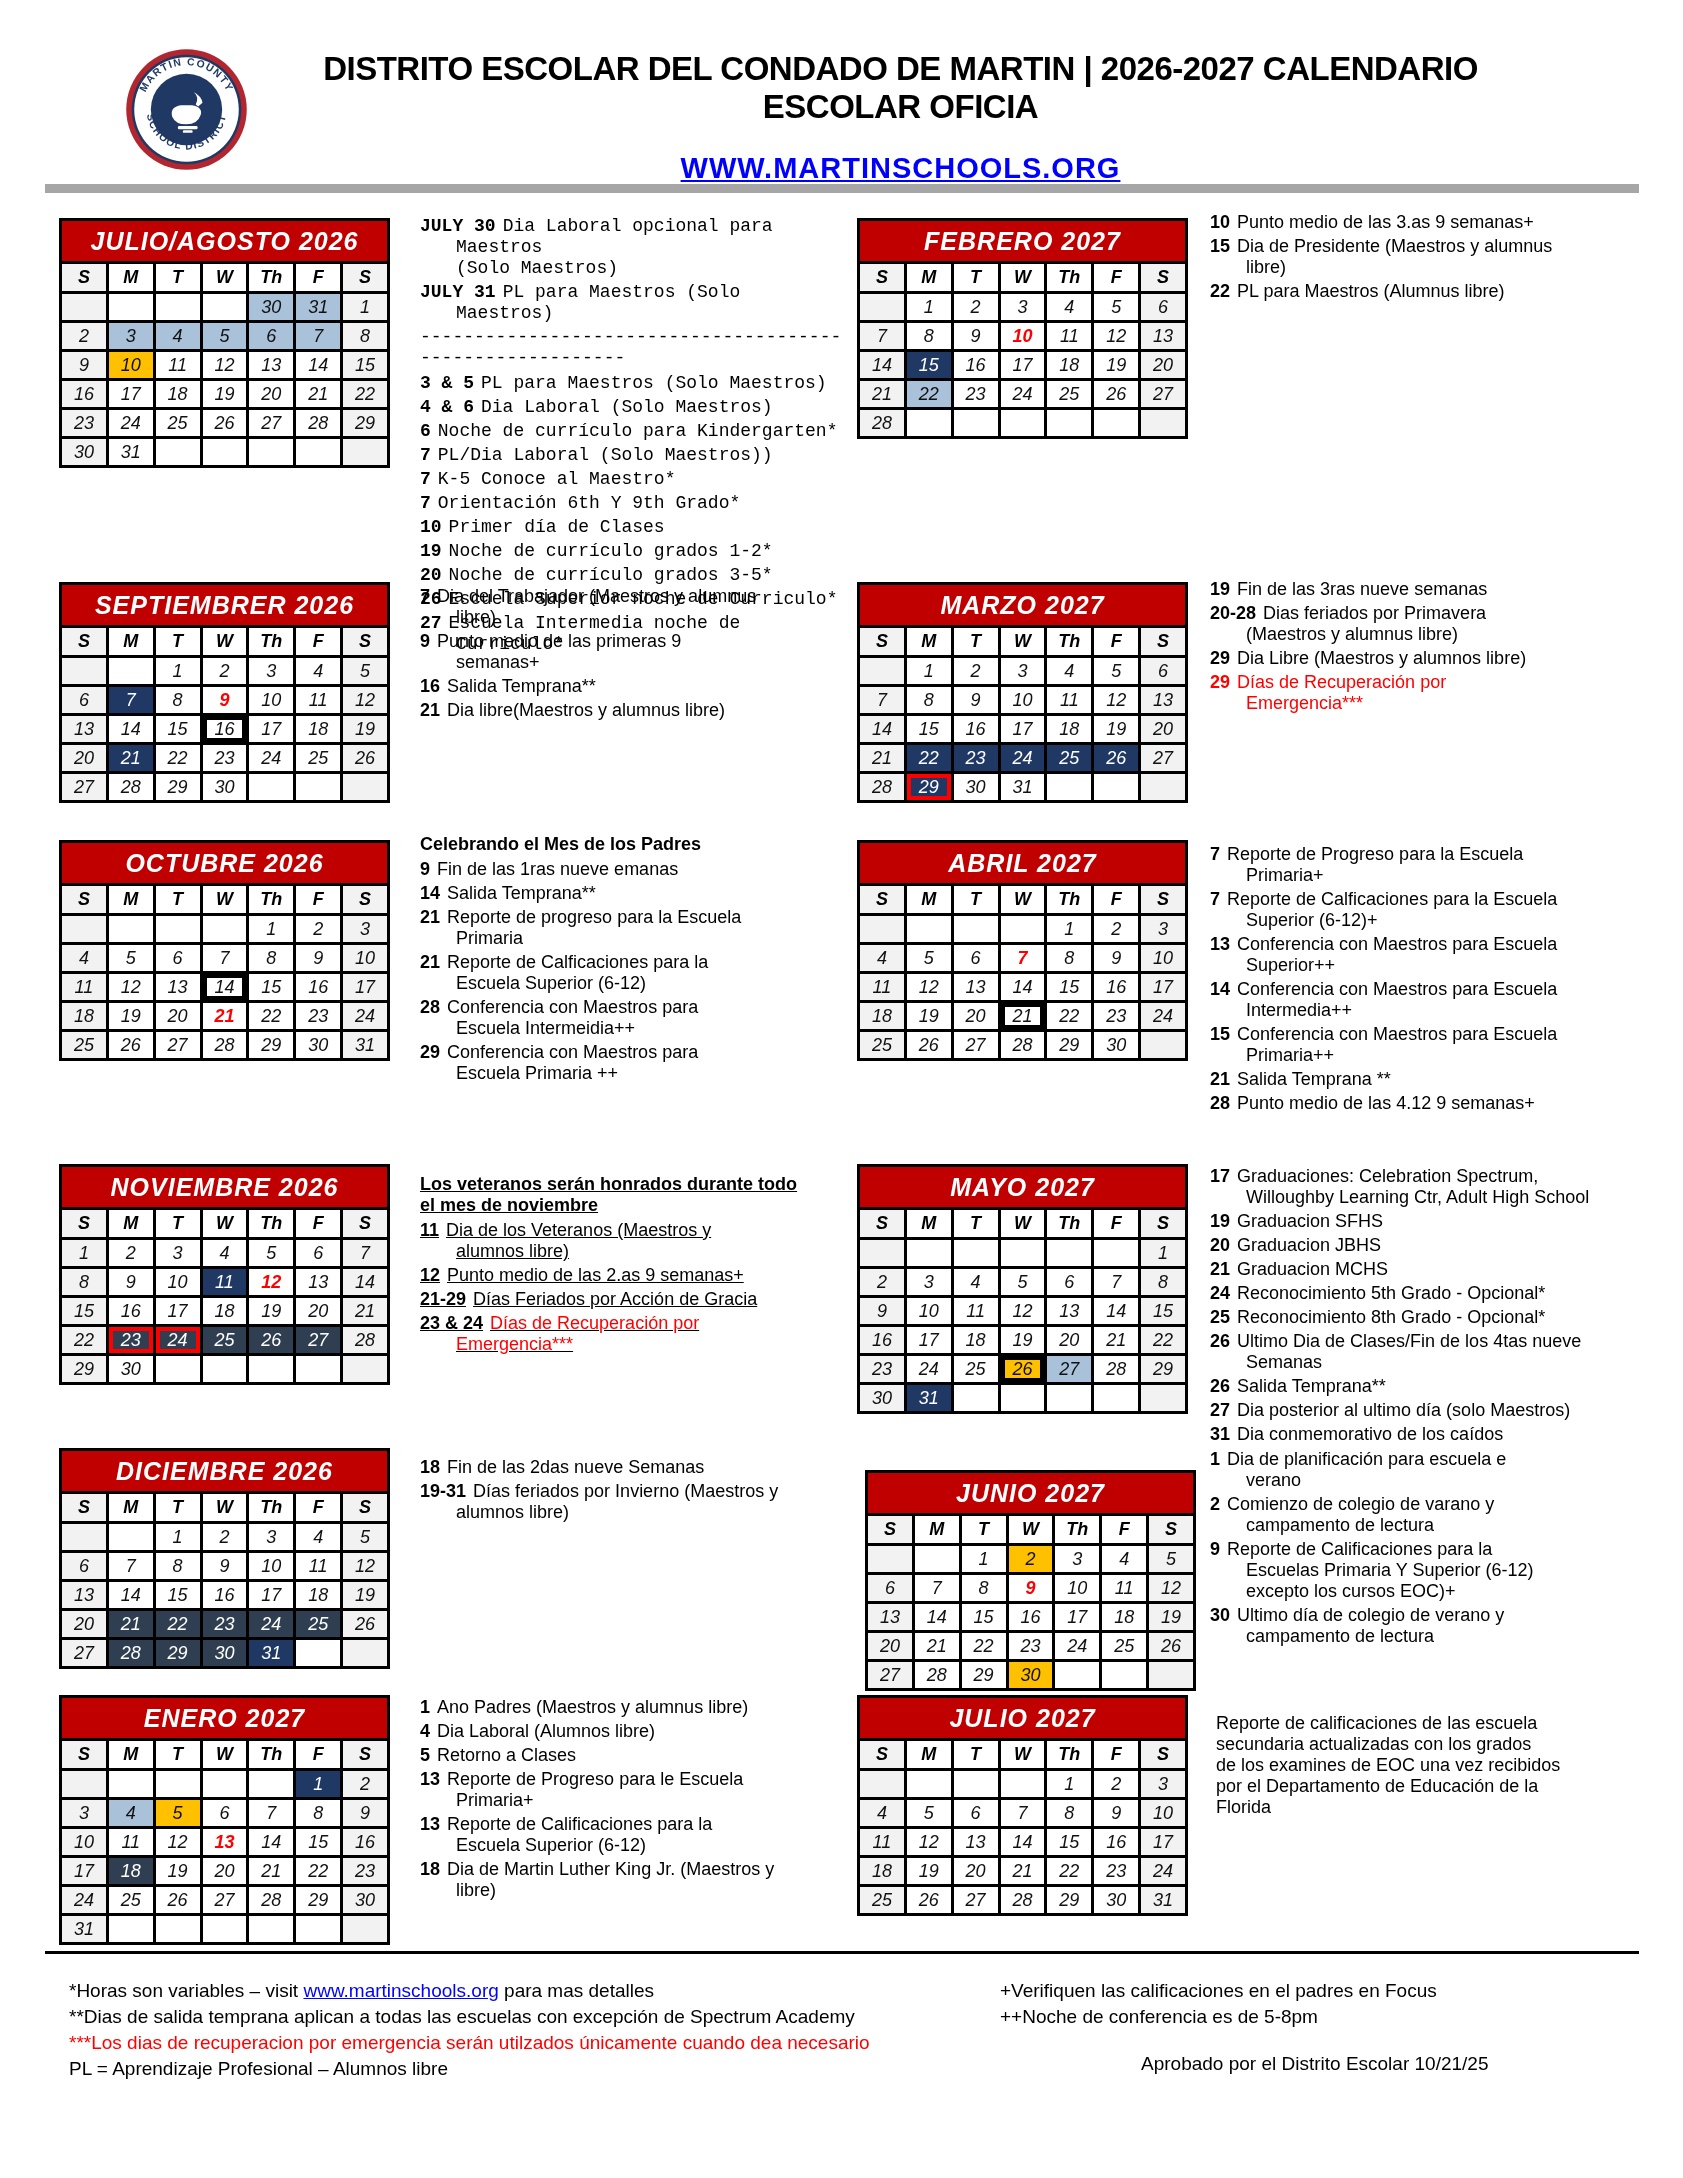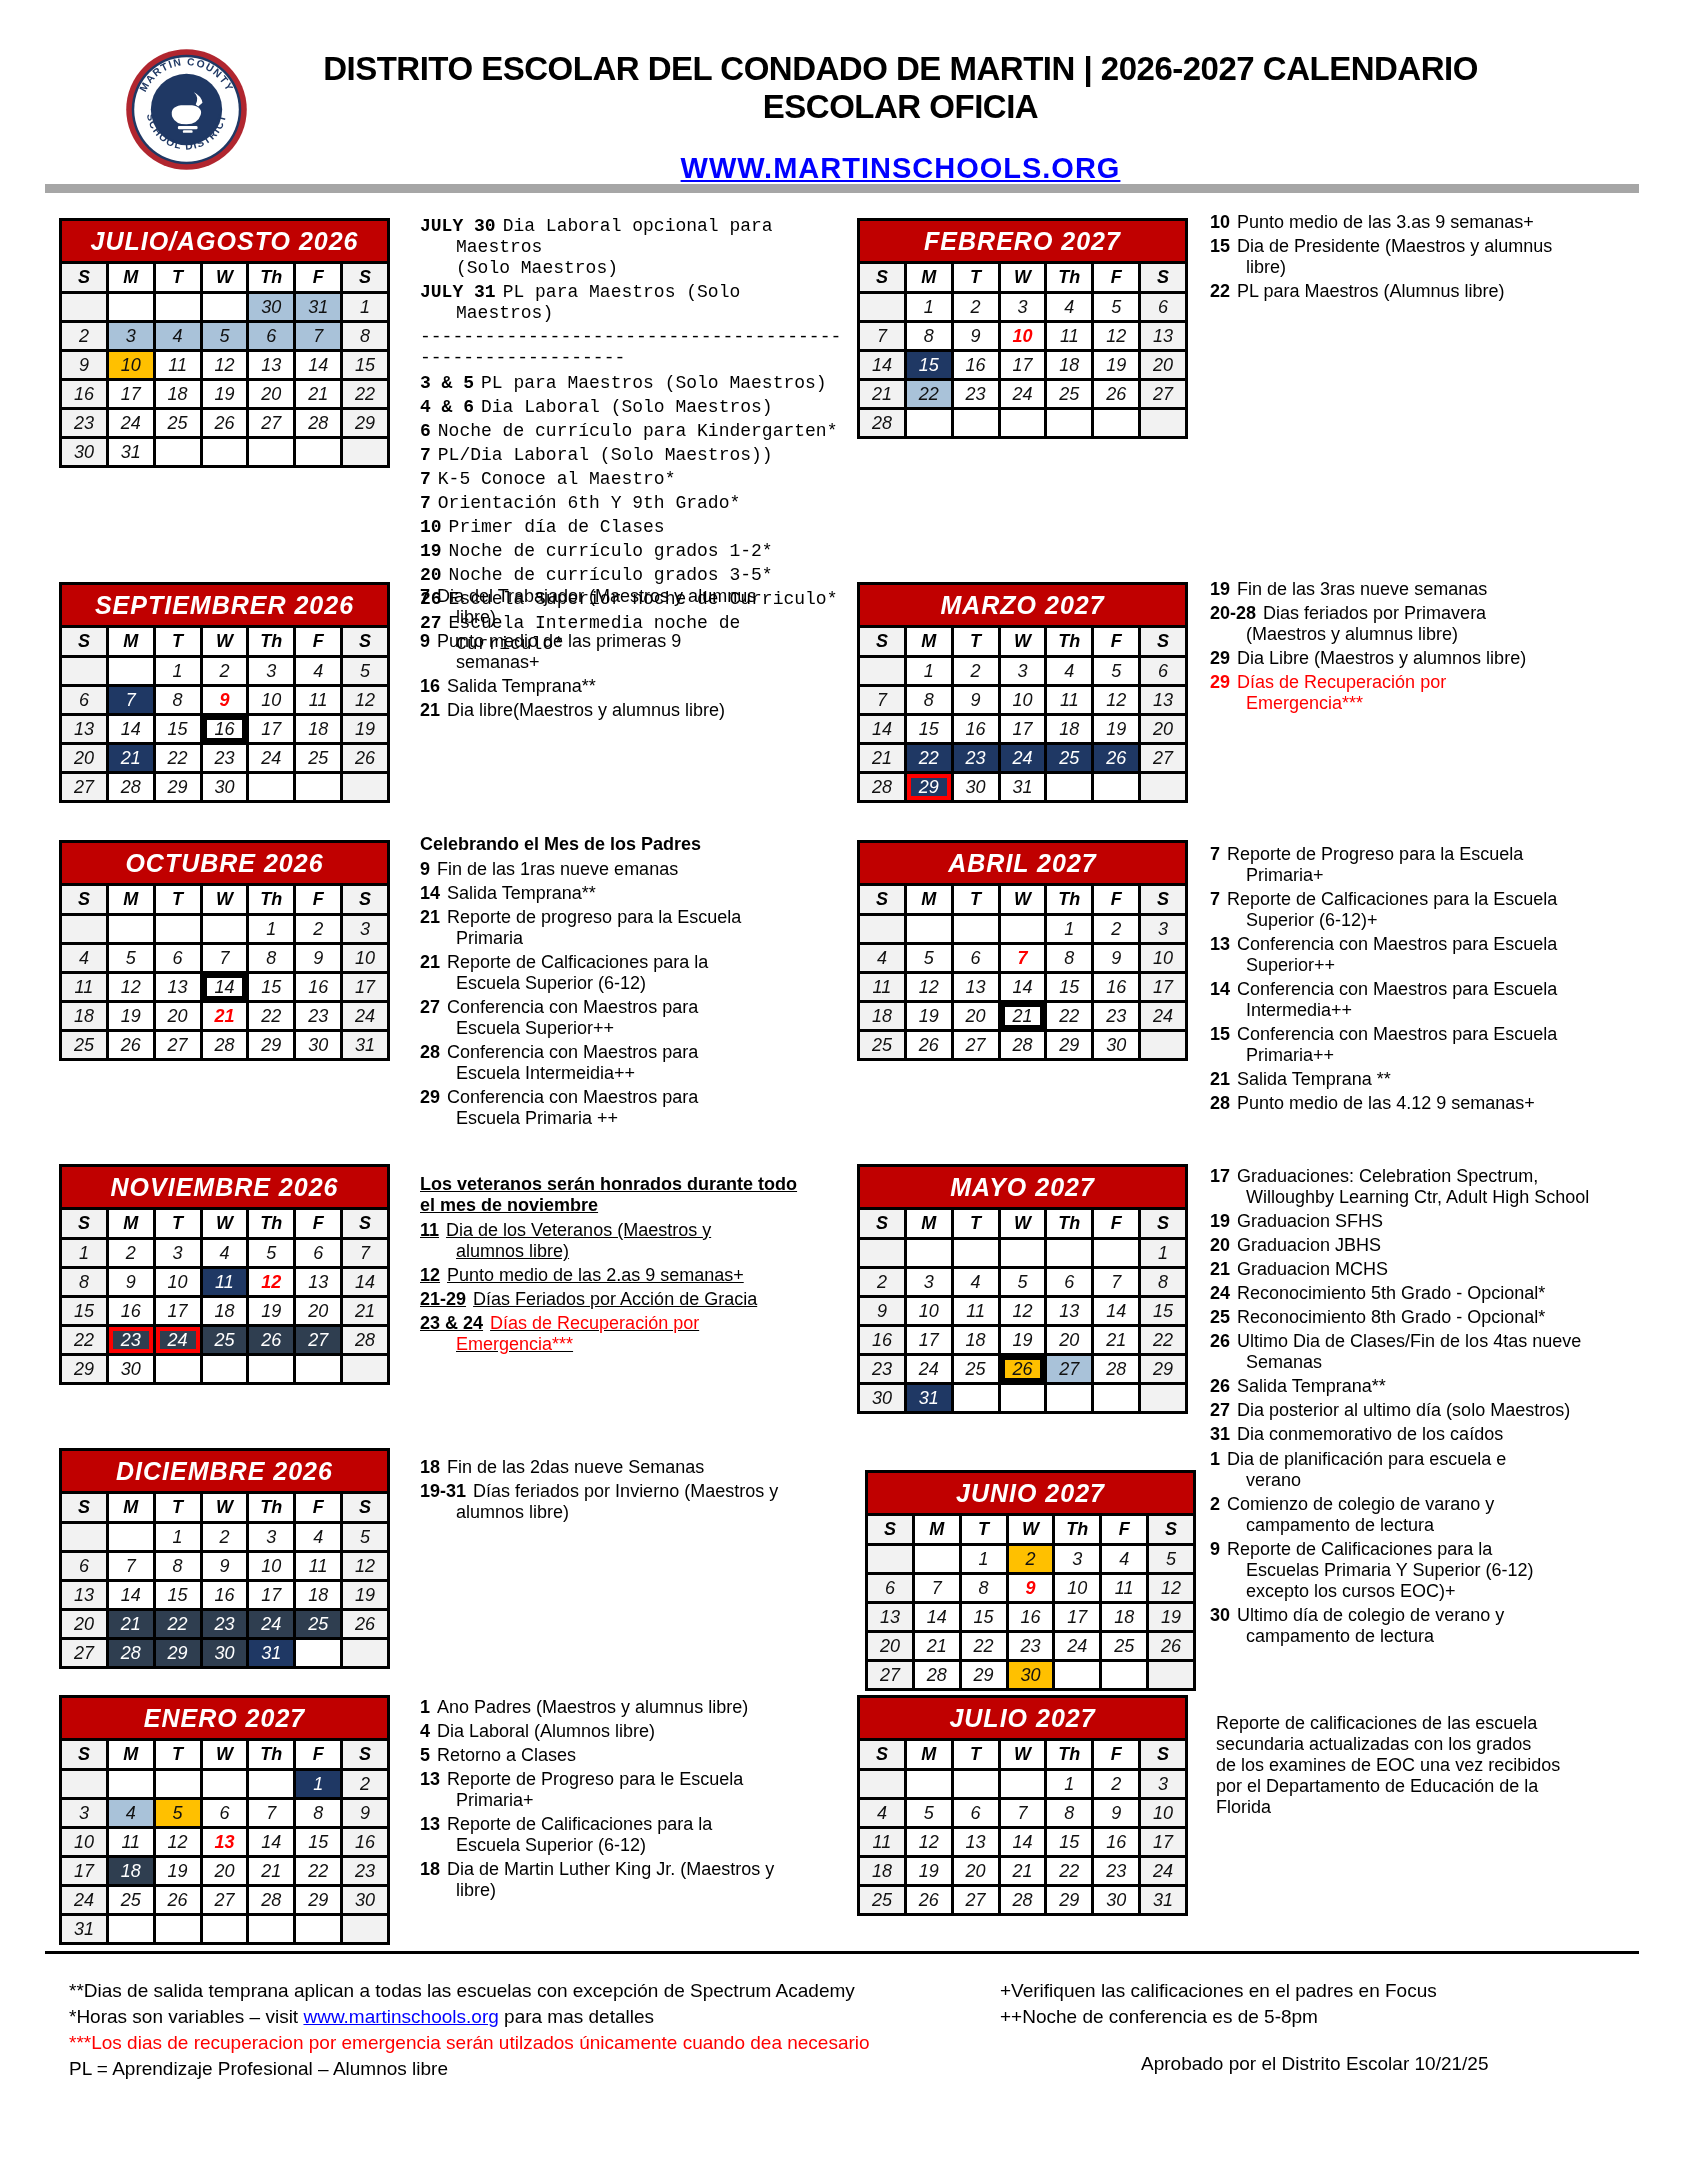--- a/index.html
+++ b/index.html
@@ -915,22 +915,20 @@
       <div class="note-row"><span class="nlabel">21</span><span class="ntext">Dia libre(Maestros y alumnus libre)</span></div>
     </div>
   <div id="n2" class="notes-slot">
       <div class="note-intro">Celebrando el Mes de los Padres</div>
       <div class="note-row"><span class="nlabel">9</span><span class="ntext">Fin de las 1ras nueve emanas</span></div>
       <div class="note-row"><span class="nlabel">14</span><span class="ntext">Salida Temprana**</span></div>
       <div class="note-row"><span class="nlabel">21</span><span class="ntext">Reporte de progreso para la Escuela
 Primaria</span></div>
       <div class="note-row"><span class="nlabel">21</span><span class="ntext">Reporte de Calficaciones para la
 Escuela Superior (6-12)</span></div>
-      <div class="note-row"><span class="nlabel">27</span><span class="ntext">Conferencia con Maestros para
-Escuela  Superior++</span></div>
       <div class="note-row"><span class="nlabel">28</span><span class="ntext">Conferencia con Maestros para
 Escuela Intermeidia++</span></div>
       <div class="note-row"><span class="nlabel">29</span><span class="ntext">Conferencia con Maestros para
 Escuela Primaria ++</span></div>
     </div>
   <div id="n3" class="notes-slot">
       <div class="note-intro">Los veteranos serán honrados durante todo
 el mes de noviembre</div>
       <div class="note-row"><span class="nlabel">11</span><span class="ntext">Dia de los Veteranos (Maestros y
 alumnos libre)</span></div>
@@ -1011,22 +1009,22 @@
   <div id="n11" class="notes-slot">
       <div class="note-para">Reporte de calificaciones de las escuela
 secundaria actualizadas con los grados
 de los examines de EOC una vez recibidos
 por el Departamento de Educación de la
 Florida</div>
     </div>
 
   <div class="footer-rule"></div>
   <div class="f-left">
+    <div><span>*Horas son variables – visit </span><a href="#" class="f-link">www.martinschools.org</a><span> para mas detalles</span></div>
     <div>**Dias de salida temprana aplican a todas las escuelas con excepción de Spectrum Academy</div>
-    <div><span>*Horas son variables – visit </span><a href="#" class="f-link">www.martinschools.org</a><span> para mas detalles</span></div>
     <div class="red">***Los dias de recuperacion por emergencia serán utilzados únicamente cuando dea necesario</div>
     <div>PL = Aprendizaje Profesional – Alumnos libre</div>
   </div>
   <div class="f-right">
     <div>+Verifiquen las calificaciones en el padres en Focus</div>
     <div>++Noche de conferencia es de 5-8pm</div>
   </div>
   <div class="f-approved">Aprobado por el Distrito Escolar 10/21/25</div>
 
 </div>

